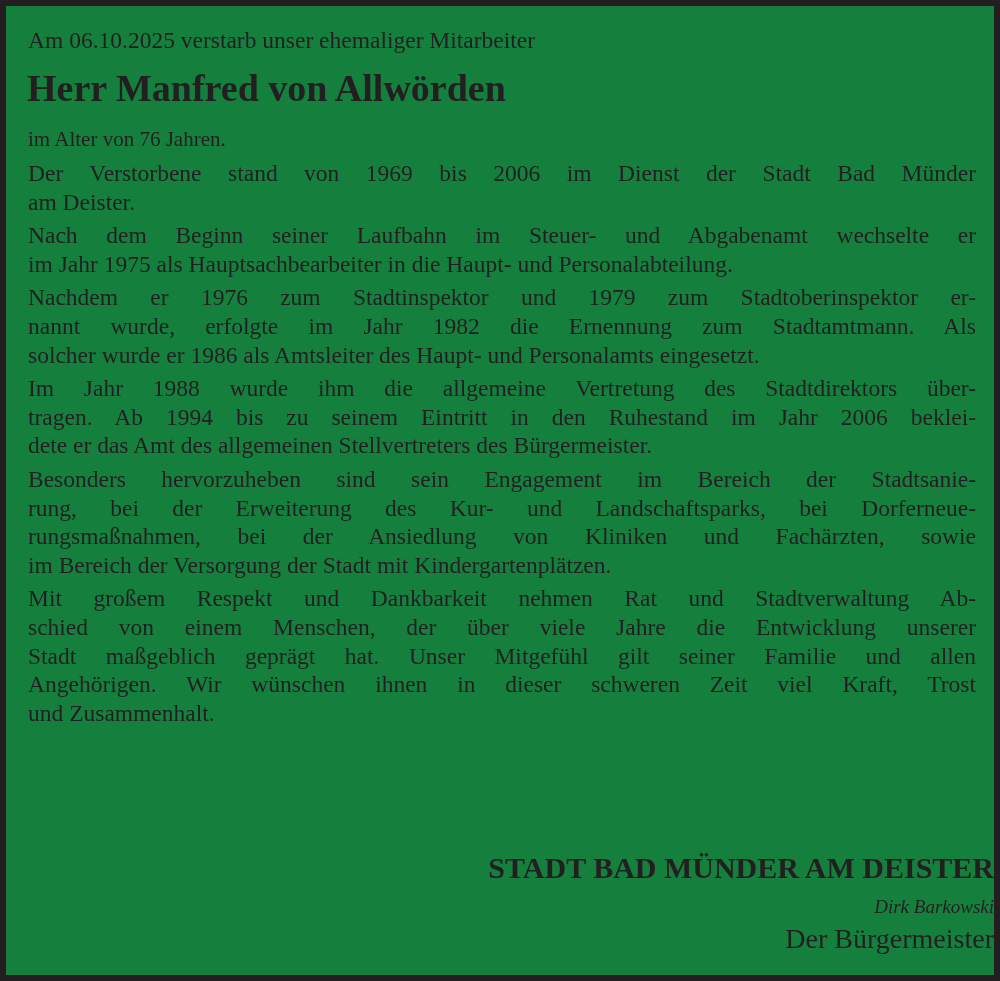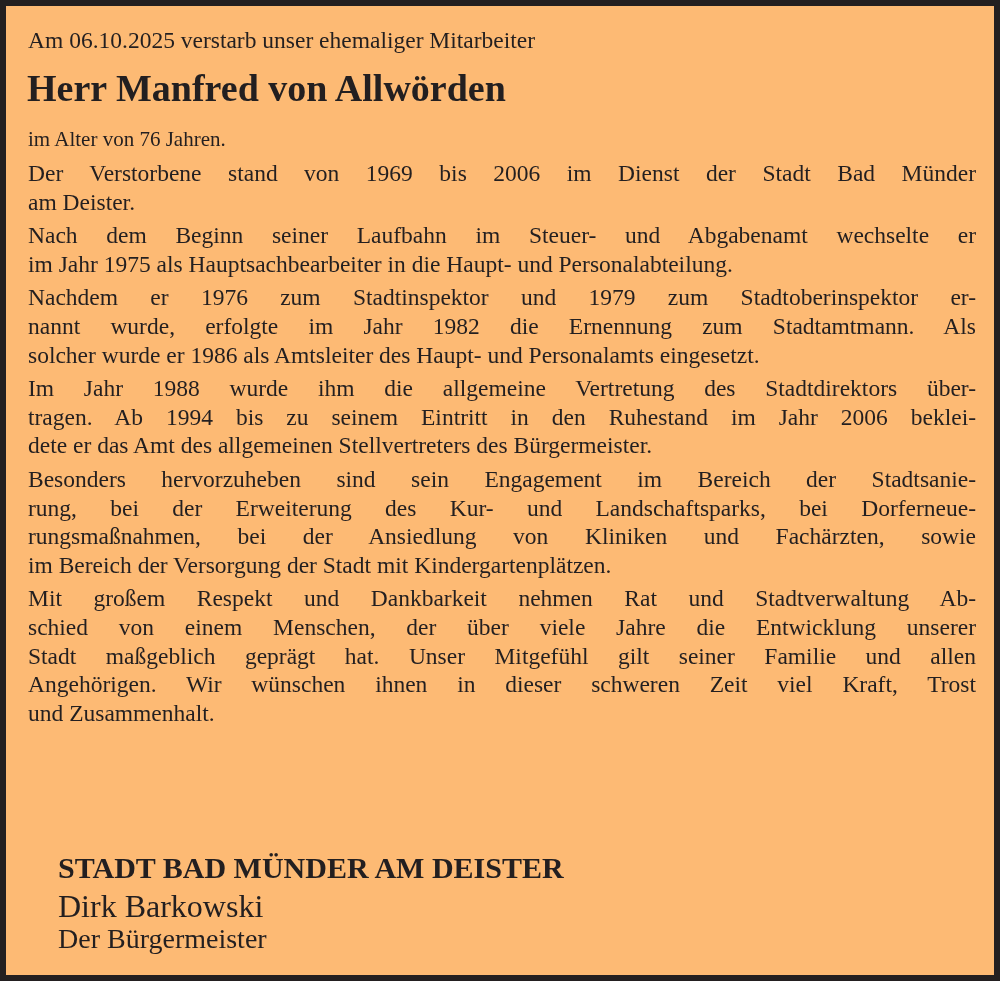--- a/index.html
+++ b/index.html
@@ -11,21 +11,21 @@
       width: 1000px;
       height: 981px;
       overflow: hidden;
     }
     .notice {
       position: relative;
       box-sizing: border-box;
       width: 1000px;
       height: 981px;
       border: 6px solid #231f20;
-      background: #fdba74;
+      background: #15803d;
       color: #231f20;
       font-family: "Liberation Serif", "DejaVu Serif", serif;
       padding: 19px 22px 0 22px;
     }
     .intro {
       font-size: 23.5px;
       line-height: 30px;
       margin: 0;
       white-space: nowrap;
     }
@@ -55,37 +55,38 @@
       display: block;
       text-align: justify;
       text-align-last: justify;
       white-space: nowrap;
     }
     .para .ln.last {
       text-align-last: left;
     }
     .signature {
       position: absolute;
-      left: 16px;
+      left: 4px;
       right: 0;
       top: 843px;
-      text-align: left;
+      text-align: right;
       padding-left: 36px;
     }
     .org {
       font-size: 30px;
       font-weight: bold;
       line-height: 38px;
       margin: 0;
       letter-spacing: 0px;
     }
     .signer {
-      font-size: 32px;
+      font-size: 19px;
       line-height: 29px;
       margin: 5px 0 0 0;
+      font-style: italic;
     }
     .role {
       font-size: 28px;
       line-height: 29px;
       margin: 3px 0 0 0;
     }
   </style>
 </head>
 <body>
 

